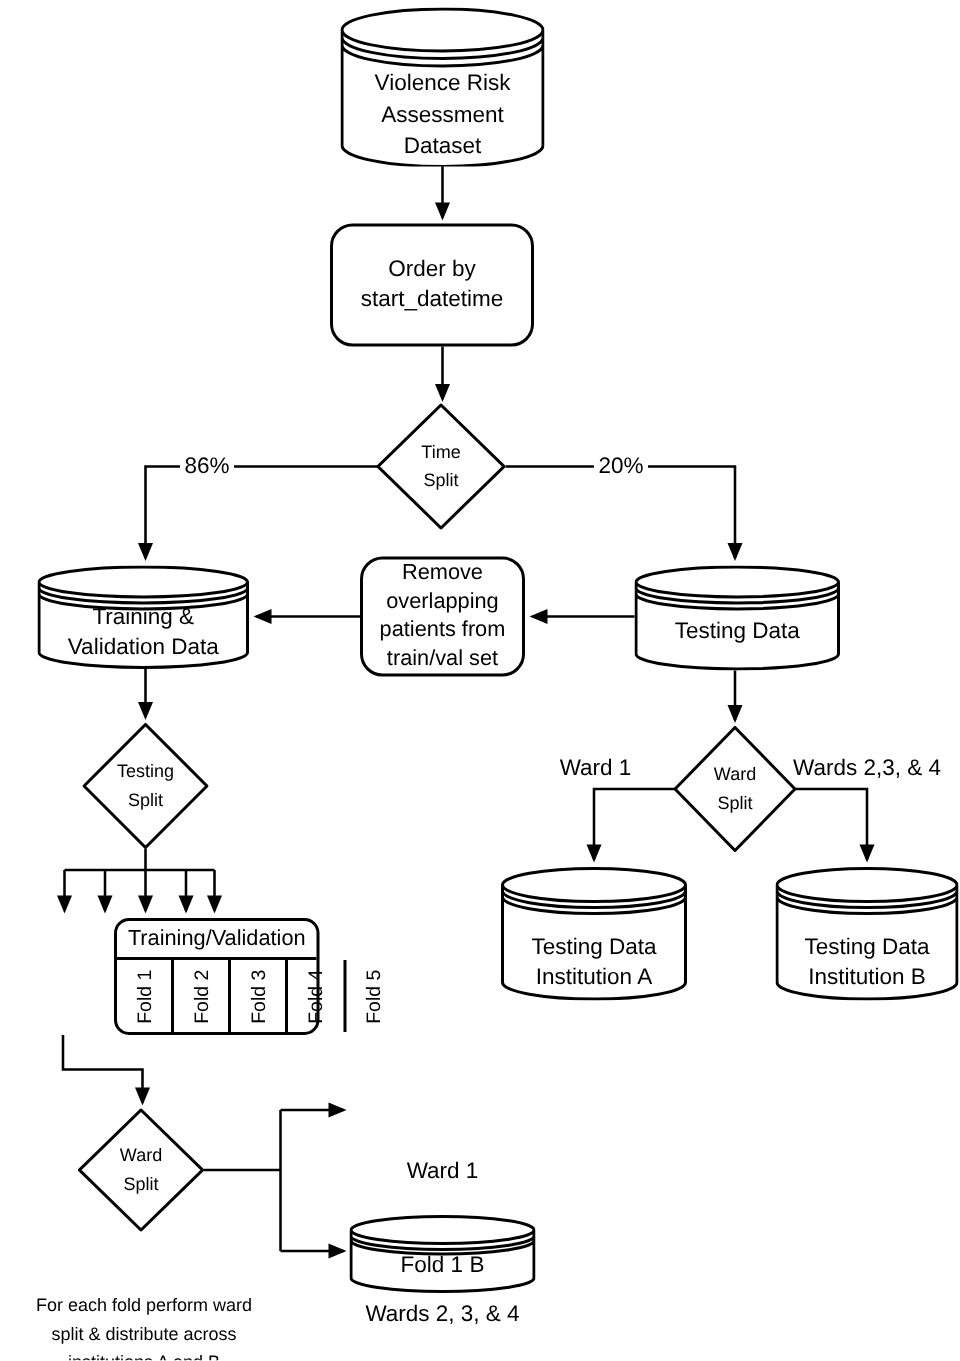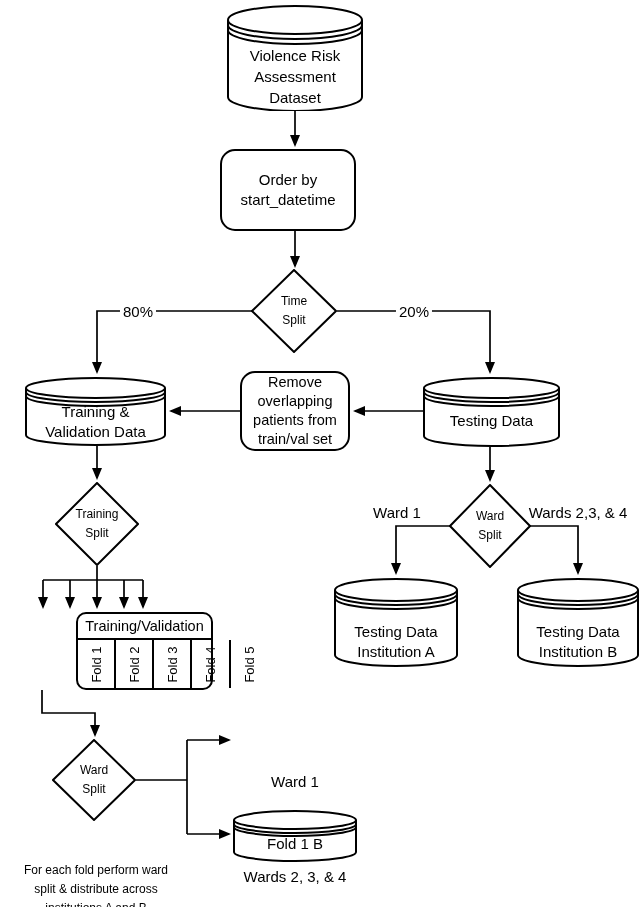--- a/index.html
+++ b/index.html
@@ -103,21 +103,21 @@
     <svg width="137" height="70">
       <path class="shape" d="M1,11 A67.5,10 0 0 1 136,11 A67.5,10 0 0 1 1,11 M1,11 L1,59 A67.5,10 0 0 0 136,59 L136,11 M1,15 A67.5,10 0 0 0 136,15 M1,19 A67.5,10 0 0 0 136,19"></path>
     </svg>
     <div class="lbl" style="top:34px">Testing Data</div>
   </div>
 
   <div class="node" style="left:55px;top:482px;width:84px;height:84px">
     <svg width="84" height="84">
       <polygon class="shape" points="42,1 83,42 42,83 1,42"></polygon>
     </svg>
-    <div class="flex-lbl">Training
+    <div class="flex-lbl">Testing
 Split</div>
   </div>
 
   <div class="folds" style="left:28px;top:612px;width:137px;height:78px">
     <div class="folds-header">Training/Validation</div>
     <div class="folds-cols">
       <div class="fold-col">
           <span class="rot">Fold 1</span>
         </div>
       <div class="fold-col">
@@ -170,21 +170,21 @@
   </div>
 
   <div class="node" style="left:517px;top:578px;width:122px;height:89px">
     <svg width="122" height="89">
       <path class="shape" d="M1,12 A60,11 0 0 1 121,12 A60,11 0 0 1 1,12 M1,12 L1,77 A60,11 0 0 0 121,77 L121,12 M1,16 A60,11 0 0 0 121,16 M1,20 A60,11 0 0 0 121,20"></path>
     </svg>
     <div class="lbl" style="top:44px">Testing Data
 Institution B</div>
   </div>
 
-  <div class="elabel bg" style="left:138px;top:311px">80%</div>
+  <div class="elabel bg" style="left:138px;top:311px">86%</div>
   <div class="elabel bg" style="left:414px;top:311px">20%</div>
   <div class="elabel" style="left:397px;top:512px">Ward 1</div>
   <div class="elabel" style="left:578px;top:512px">Wards 2,3, &amp; 4</div>
 
   <div class="caption">For each fold perform ward
 split &amp; distribute across
 institutions A and B</div>
 
 </div>
 

